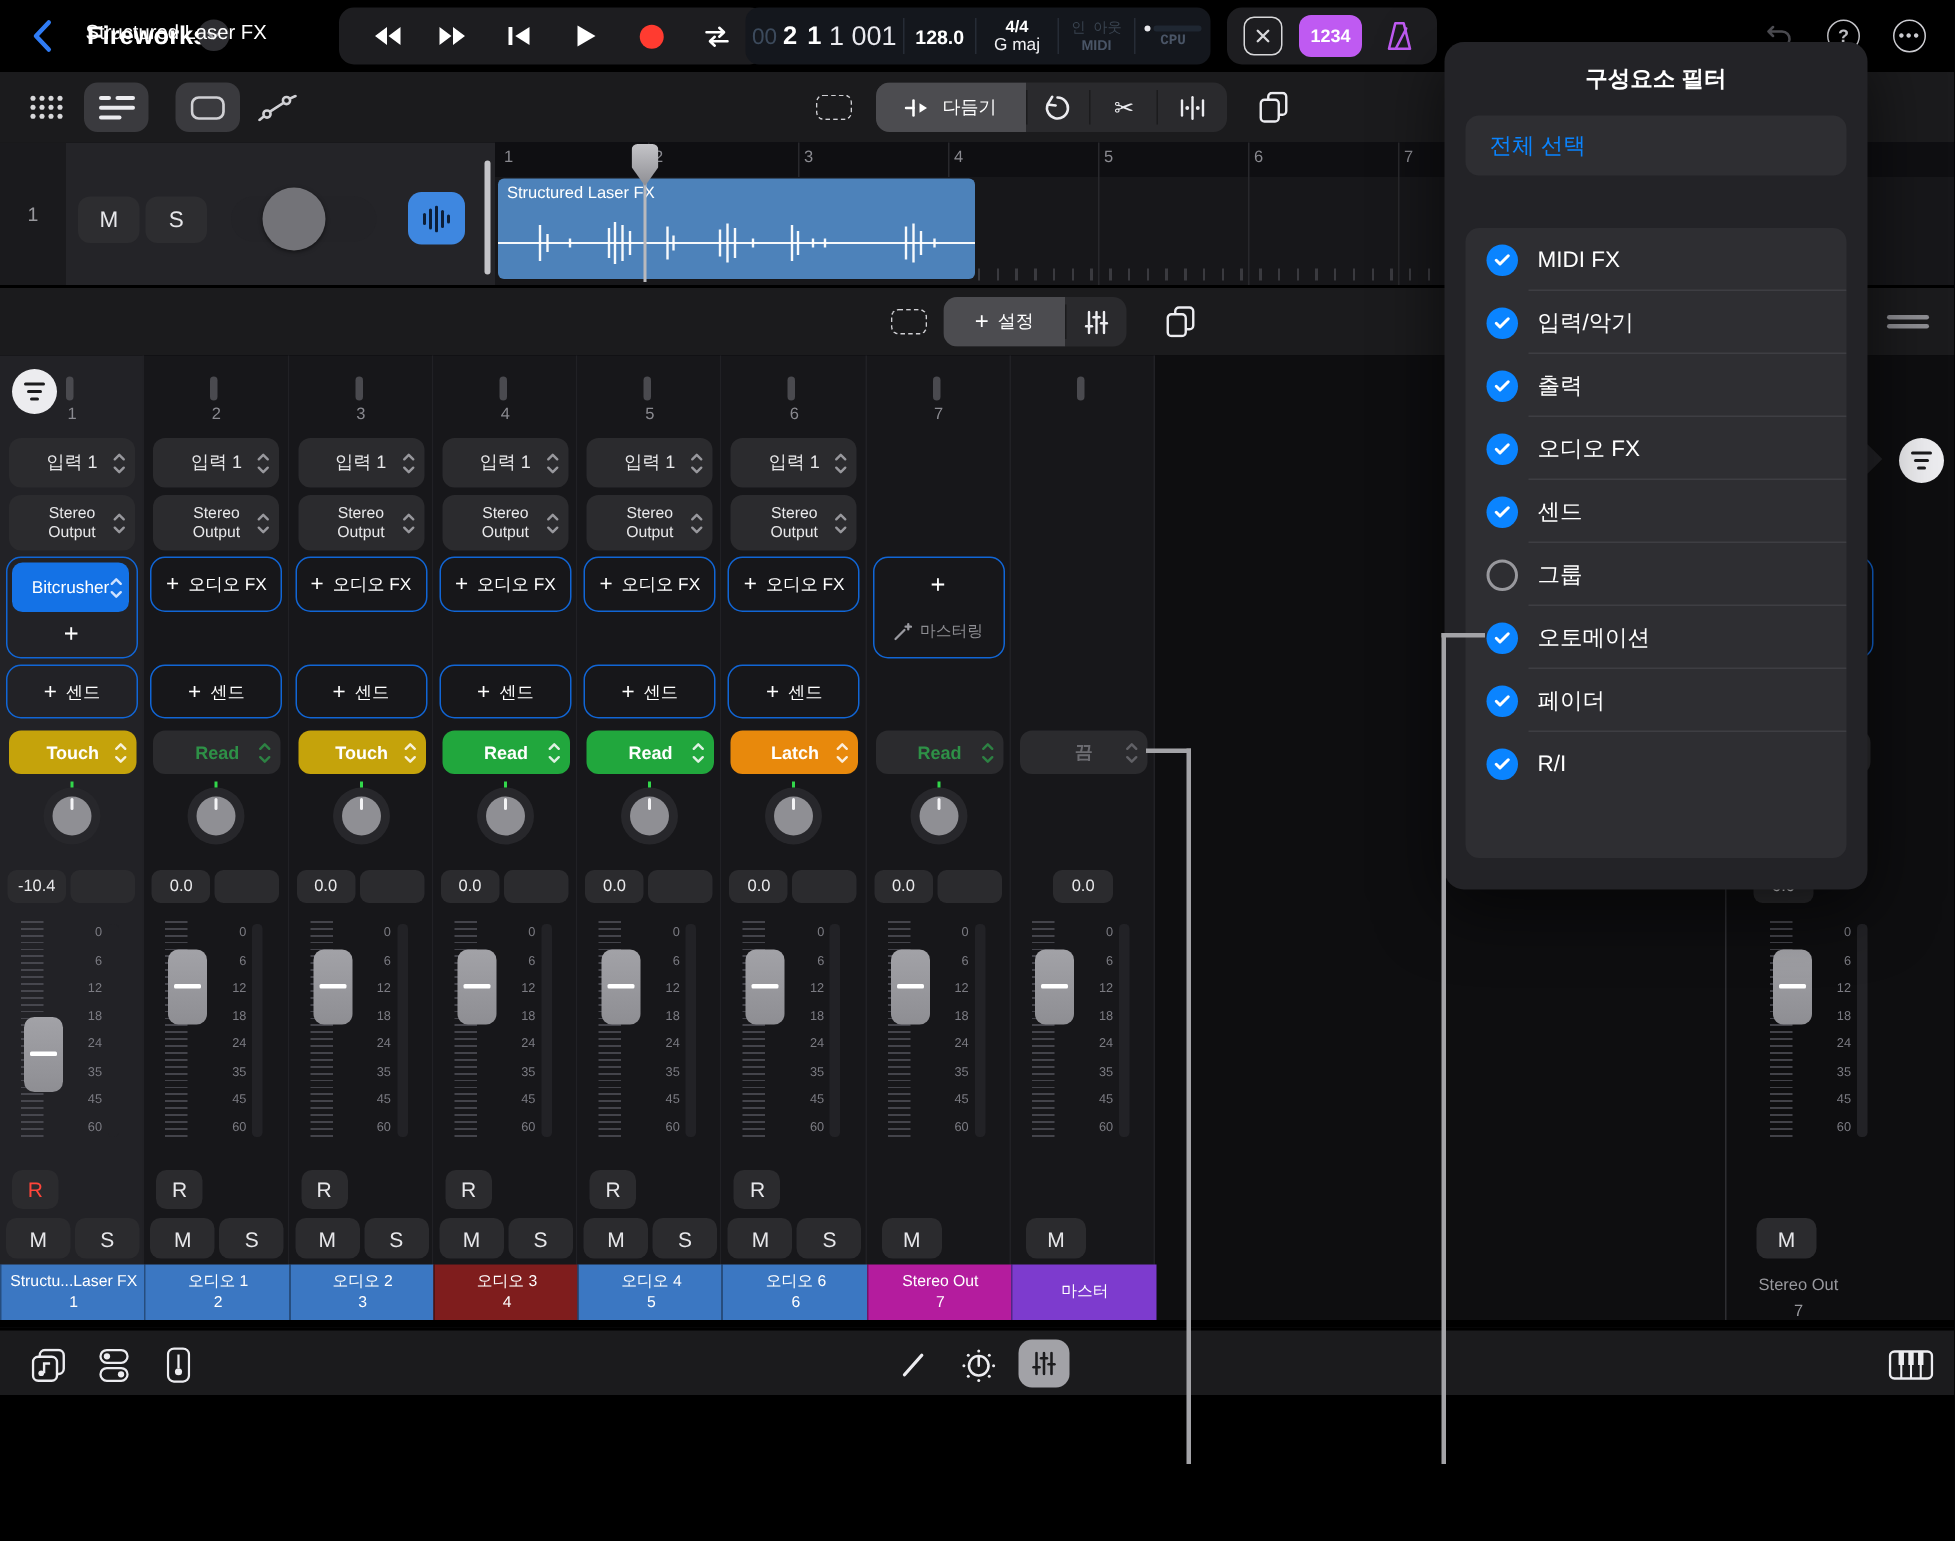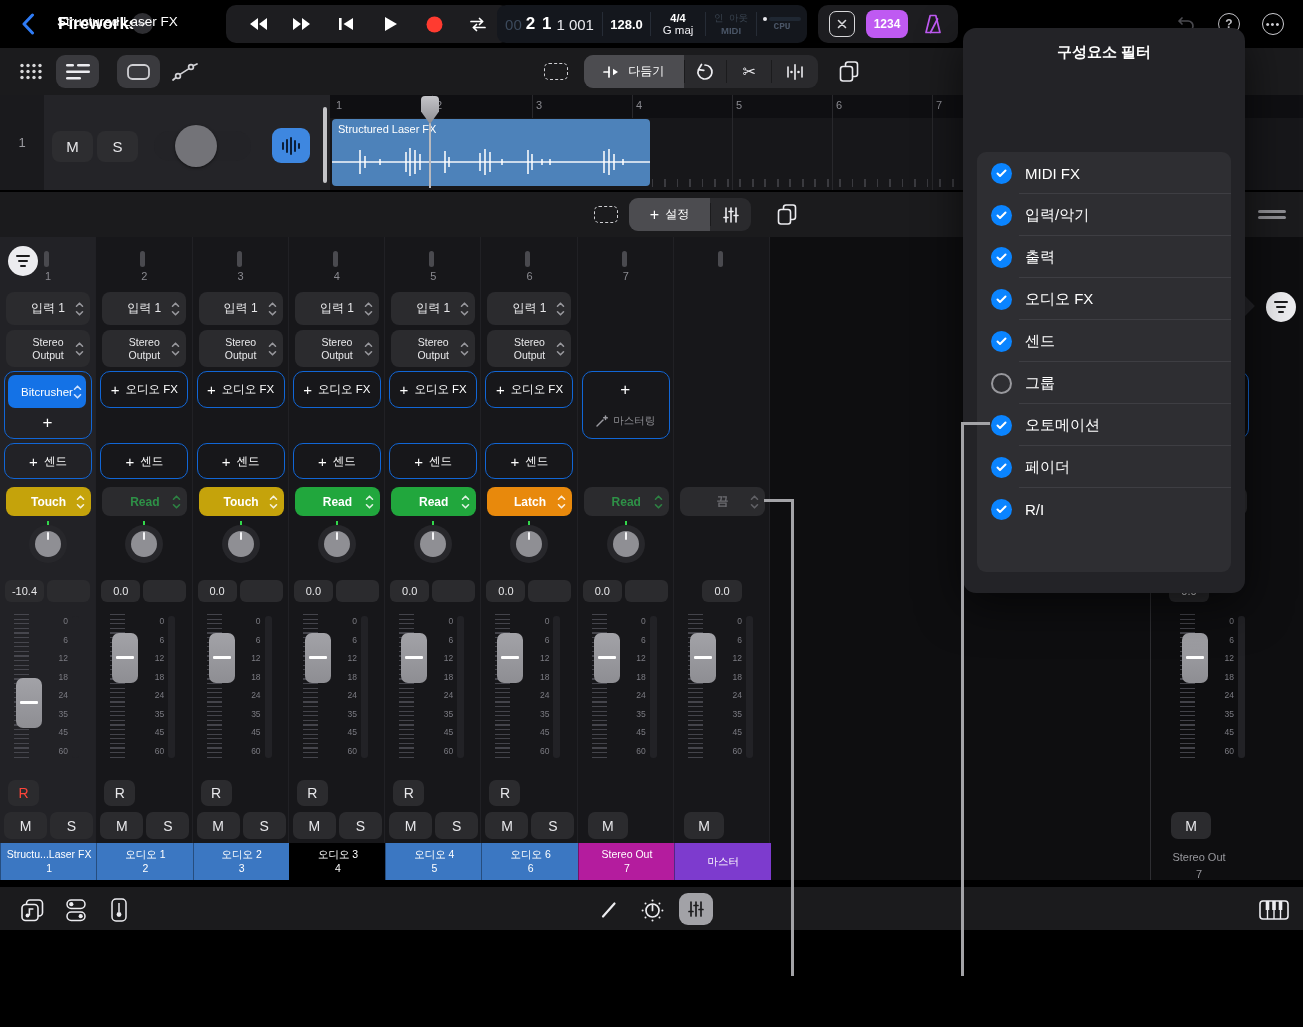--- a/index.html
+++ b/index.html
@@ -148,21 +148,21 @@
           <svg width="20" height="15" viewBox="0 0 20 15">
             <path d="M3 4.5 H14 M11.5 1.5 L14.7 4.5 L11.5 7.5 M17 10.5 H6 M8.5 7.5 L5.3 10.5 L8.5 13.5" fill="none" stroke="#fff" stroke-width="1.7" stroke-linecap="round" stroke-linejoin="round"></path>
           </svg>
         </div>
     </div>
 
     <div class="lcd">
       <div class="lcd-cell" style="width:105px;flex-direction:row;gap:4px;">
         <span style="font-size:15px;color:#3c4a5c;">00</span>
         <span style="font-size:17px;font-weight:bold;color:#fff;letter-spacing:1px;">2 1</span>
-        <span style="font-size:15px;color:#e9e9ee;">1 001</span>
+        <span style="font-size:18px;color:#e9e9ee;">1 001</span>
       </div>
       <div class="lcd-sep"></div>
       <div class="lcd-cell" style="width:47px;text-align:right;">
         <span style="font-size:13px;font-weight:bold;color:#fff;">128.0</span>
       </div>
       <div class="lcd-sep"></div>
       <div class="lcd-cell" style="width:54px;">
         <span style="font-size:11px;font-weight:bold;color:#fff;">4/4</span>
         <span style="font-size:11.5px;color:#f0f0f4;">G maj</span>
       </div>
@@ -662,21 +662,21 @@
               <span>24</span>
               <span>35</span>
               <span>45</span>
               <span>60</span>
             </div>
             <div class="fmeter"></div>
           </div>
           <div class="sqbtn" style="top: 543px; left: 8px; width: 31px; height: 26px;">R</div>
           <div class="sqbtn" style="top: 575px; left: 4px; width: 43px; height: 27px;">M</div>
           <div class="sqbtn" style="top: 575px; left: 50px; width: 43px; height: 27px;">S</div>
-          <div class="plate" style="background: #000000; border-left: 1px solid rgba(0, 0, 0, 0.35);">
+          <div class="plate" style="background: #7f1d1d; border-left: 1px solid rgba(0, 0, 0, 0.35);">
             <span>오디오 3</span>
             <span>4</span>
           </div>
         </div>
         <div class="strip">
           <div class="tickmark"></div>
           <div class="ticknum">5</div>
           <div class="drop" style="top: 55px; height: 33px; font-size: 12px;">
             <span>입력 1</span>
             <div class="chev">
@@ -998,20 +998,21 @@
             <rect x="13.2" y="1" width="3.6" height="9"></rect>
             <rect x="19.7" y="1" width="3.6" height="9"></rect>
           </g>
         </svg>
     </div>
   </div>
 
   <div class="pointer"></div>
   <div class="popup">
     <div class="popup-title">구성요소 필터</div>
+    <div class="selectall">전체 선택</div>
     <div class="plist" id="popup-list">
         <div class="prow">
           <div class="ckc">
             <svg width="11" height="9" viewBox="0 0 11 9">
               <path d="M1.5 4.5 L4 7 L9.5 1.5" fill="none" stroke="#fff" stroke-width="2" stroke-linecap="round" stroke-linejoin="round"></path>
             </svg>
           </div>
           <span class="lbl">MIDI FX</span>
           <div class="sep"></div>
         </div>

